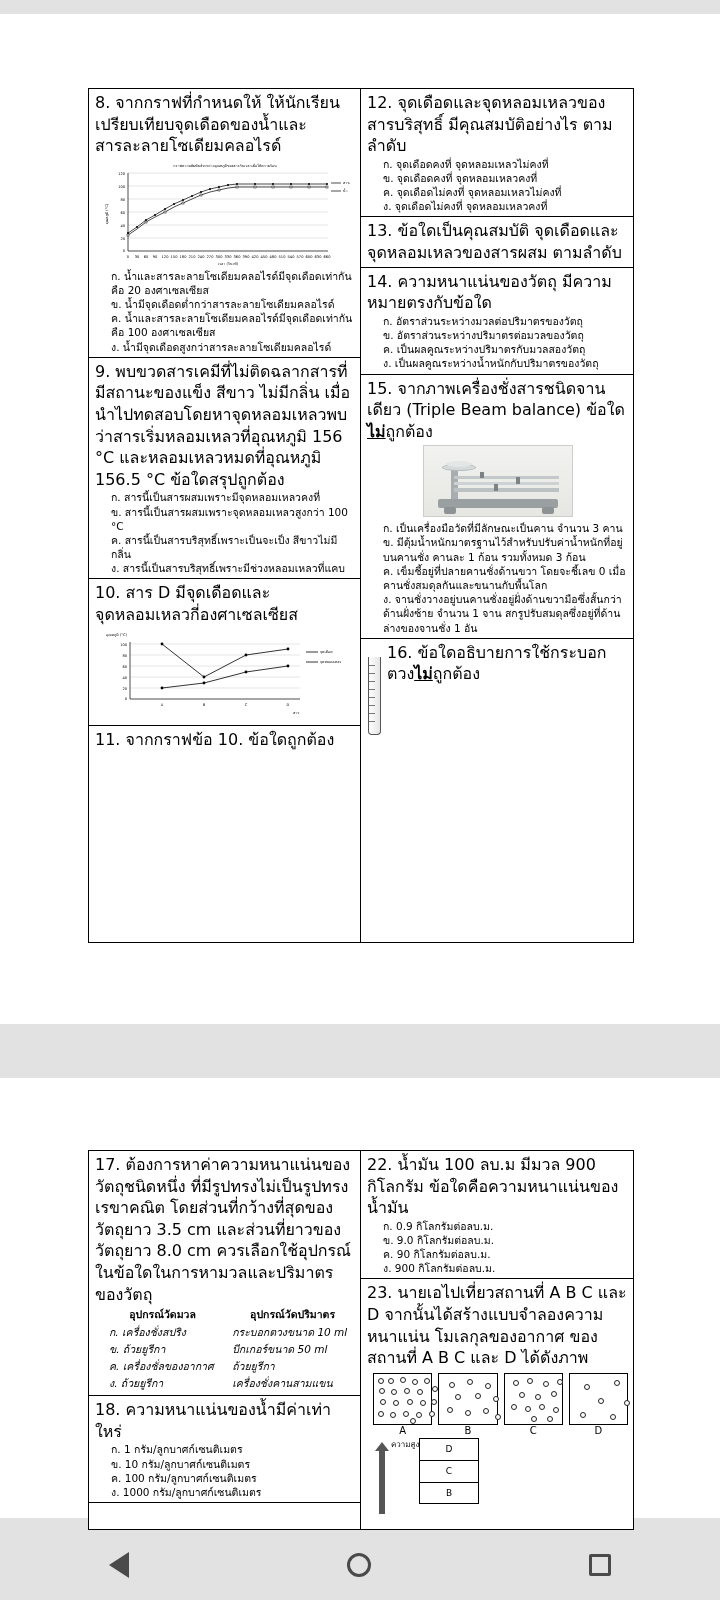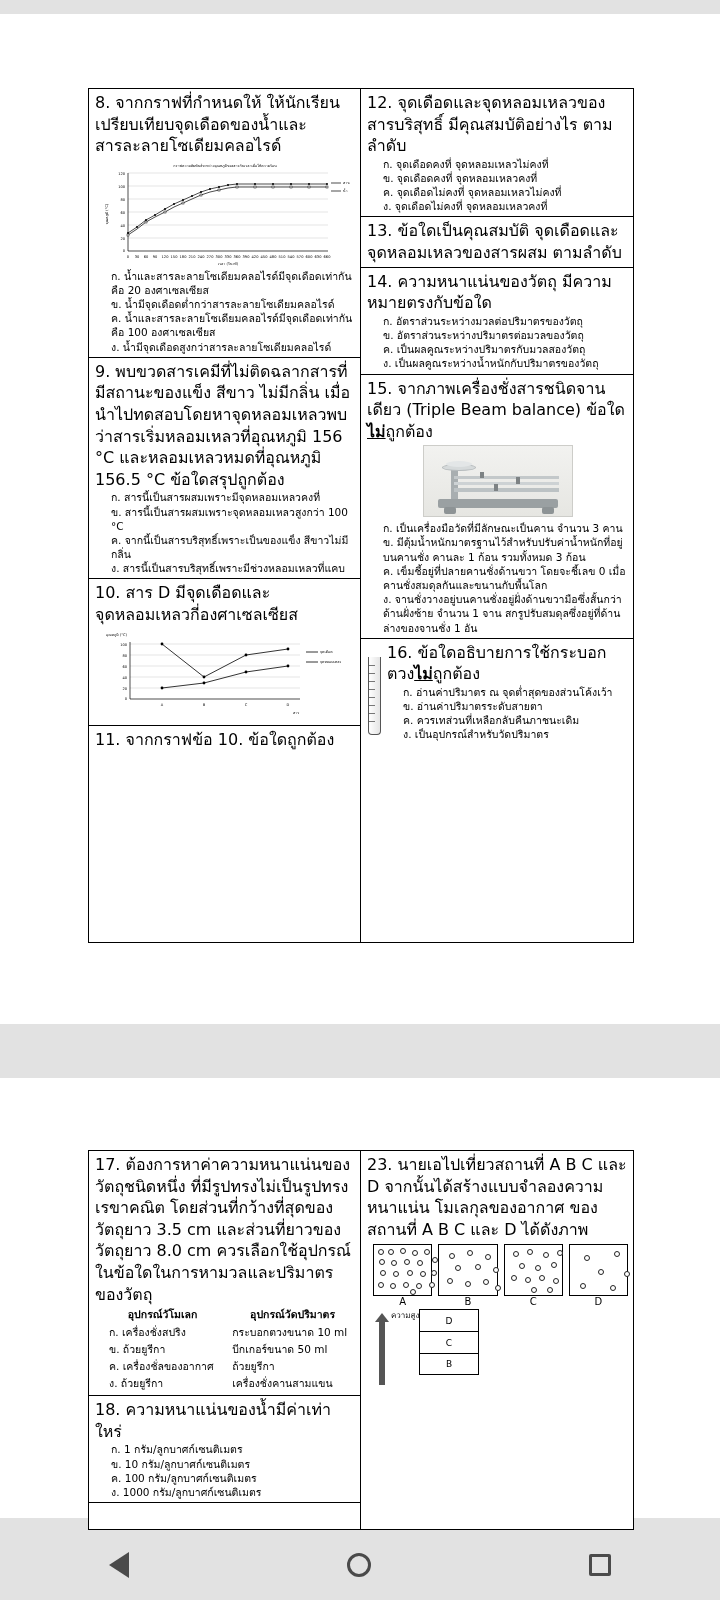--- a/index.html
+++ b/index.html
@@ -83,21 +83,21 @@
     width: 13px; height: 78px;
     border: 1px solid #555; border-top: none;
     border-radius: 0 0 4px 4px;
     background: linear-gradient(90deg,#fff 0%,#f4f4f4 40%,#e4e4e4 100%);
   }
   .cyl i { position: absolute; left: 0; width: 6px; height: 1px; background: #777; }
 
   
   .tbl { width: 100%; font-size: 10.5px; border-collapse: collapse; }
   .tbl th { font-weight: bold; text-align: center; padding: 1px 2px; }
-  .tbl td { padding: 0 2px; vertical-align: top; }
+  .tbl td { padding: 0 2px; vertical-align: top; font-style: italic; }
   .tbl td.a { padding-left: 14px; width: 52%; }
 
   
   .boxes { display: flex; gap: 6px; justify-content: flex-start; padding: 4px 0 0 6px; }
   .pbox { width: 68px; height: 52px; border: 1px solid #000; position: relative; background: #fff; }
   .pbox .d { position: absolute; width: 6px; height: 6px; border: 1px solid #222; border-radius: 50%; background: #fff; }
   .blabels { display: flex; gap: 6px; padding-left: 6px; font-size: 10px; }
   .blabels span { width: 68px; text-align: center; }
 
   
@@ -232,21 +232,21 @@
         <div class="choice">ค. น้ำและสารละลายโซเดียมคลอไรด์มีจุดเดือดเท่ากันคือ 100 องศาเซลเซียส</div>
         <div class="choice">ง. น้ำมีจุดเดือดสูงกว่าสารละลายโซเดียมคลอไรด์</div>
       </div>
     </div>
 
     <div class="qblock">
       <div class="qtext">9. พบขวดสารเคมีที่ไม่ติดฉลากสารที่มีสถานะของแข็ง สีขาว ไม่มีกลิ่น เมื่อนำไปทดสอบโดยหาจุดหลอมเหลวพบว่าสารเริ่มหลอมเหลวที่อุณหภูมิ 156 °C และหลอมเหลวหมดที่อุณหภูมิ 156.5 °C ข้อใดสรุปถูกต้อง</div>
       <div class="choices">
         <div class="choice">ก. สารนี้เป็นสารผสมเพราะมีจุดหลอมเหลวคงที่</div>
         <div class="choice">ข. สารนี้เป็นสารผสมเพราะจุดหลอมเหลวสูงกว่า 100 °C</div>
-        <div class="choice">ค. จากนี้เป็นสารบริสุทธิ์เพราะเป็นของแข็ง สีขาวไม่มีกลิ่น</div>
+        <div class="choice">ค. สารนี้เป็นสารบริสุทธิ์เพราะเป็นจะเป็ง สีขาวไม่มีกลิ่น</div>
         <div class="choice">ง. สารนี้เป็นสารบริสุทธิ์เพราะมีช่วงหลอมเหลวที่แคบ</div>
       </div>
     </div>
 
     <div class="qblock">
       <div class="qtext">10. สาร D มีจุดเดือดและจุดหลอมเหลวกี่องศาเซลเซียส</div>
       <div class="chart-wrap">
         <svg width="250" height="92" viewBox="0 0 250 92">
           <text class="tick" x="6" y="8">อุณหภูมิ (°C)</text>
           <g>
@@ -353,39 +353,33 @@
         <i style="top:8px"></i>
           <i style="top:16px"></i>
           <i style="top:24px"></i>
           <i style="top:32px"></i>
         <i style="top:40px"></i>
           <i style="top:48px"></i>
           <i style="top:56px"></i>
           <i style="top:64px"></i>
       </div>
       <div class="qtext">16. ข้อใดอธิบายการใช้กระบอกตวง<span class="u">ไม่</span>ถูกต้อง</div>
-      <div class="choices">
-        <div class="choice">ก. อ่านค่าปริมาตร ณ จุดต่ำสุดของส่วนโค้งเว้า</div>
-        <div class="choice">ข. อ่านค่าปริมาตรระดับสายตา</div>
-        <div class="choice">ค. ควรเทส่วนที่เหลือกลับคืนภาชนะเดิม</div>
-        <div class="choice">ง. เป็นอุปกรณ์สำหรับวัดปริมาตร</div>
-      </div>
     </div>
   </div>
 </div>
 
 <div class="doc" id="doc-bottom" style="left:88px; top:1150px; width:546px; height:380px; overflow:hidden;">
 
   <div class="col left">
     <div class="qblock">
       <div class="qtext">17. ต้องการหาค่าความหนาแน่นของวัตถุชนิดหนึ่ง ที่มีรูปทรงไม่เป็นรูปทรงเรขาคณิต โดยส่วนที่กว้างที่สุดของวัตถุยาว 3.5 cm และส่วนที่ยาวของวัตถุยาว 8.0 cm ควรเลือกใช้อุปกรณ์ในข้อใดในการหามวลและปริมาตรของวัตถุ</div>
       <table class="tbl">
         <tbody>
             <tr>
-          <th>อุปกรณ์วัโมเลก</th>
+          <th>อุปกรณ์วัดมวล</th>
           <th>อุปกรณ์วัดปริมาตร</th>
         </tr>
         <tr>
           <td class="a">ก. เครื่องชั่งสปริง</td>
           <td>กระบอกตวงขนาด 10 ml</td>
         </tr>
         <tr>
           <td class="a">ข. ถ้วยยูรีกา</td>
           <td>บีกเกอร์ขนาด 50 ml</td>
         </tr>
@@ -407,20 +401,29 @@
         <div class="choice">ก. 1 กรัม/ลูกบาศก์เซนติเมตร</div>
         <div class="choice">ข. 10 กรัม/ลูกบาศก์เซนติเมตร</div>
         <div class="choice">ค. 100 กรัม/ลูกบาศก์เซนติเมตร</div>
         <div class="choice">ง. 1000 กรัม/ลูกบาศก์เซนติเมตร</div>
       </div>
     </div>
 
   </div>
 
   <div class="col">
+    <div class="qblock">
+      <div class="qtext">22. น้ำมัน 100 ลบ.ม มีมวล 900 กิโลกรัม ข้อใดคือความหนาแน่นของน้ำมัน</div>
+      <div class="choices">
+        <div class="choice">ก. 0.9 กิโลกรัมต่อลบ.ม.</div>
+        <div class="choice">ข. 9.0 กิโลกรัมต่อลบ.ม.</div>
+        <div class="choice">ค. 90 กิโลกรัมต่อลบ.ม.</div>
+        <div class="choice">ง. 900 กิโลกรัมต่อลบ.ม.</div>
+      </div>
+    </div>
 
     <div class="qblock last">
       <div class="qtext">23. นายเอไปเที่ยวสถานที่ A B C และ D จากนั้นได้สร้างแบบจำลองความหนาแน่น โมเลกุลของอากาศ ของสถานที่ A B C และ D ได้ดังภาพ</div>
 
       <div class="boxes">
         <div class="pbox">
           <span class="d" style="left:4px;top:4px"></span>
             <span class="d" style="left:14px;top:4px"></span>
           <span class="d" style="left:26px;top:3px"></span>
             <span class="d" style="left:38px;top:5px"></span>

